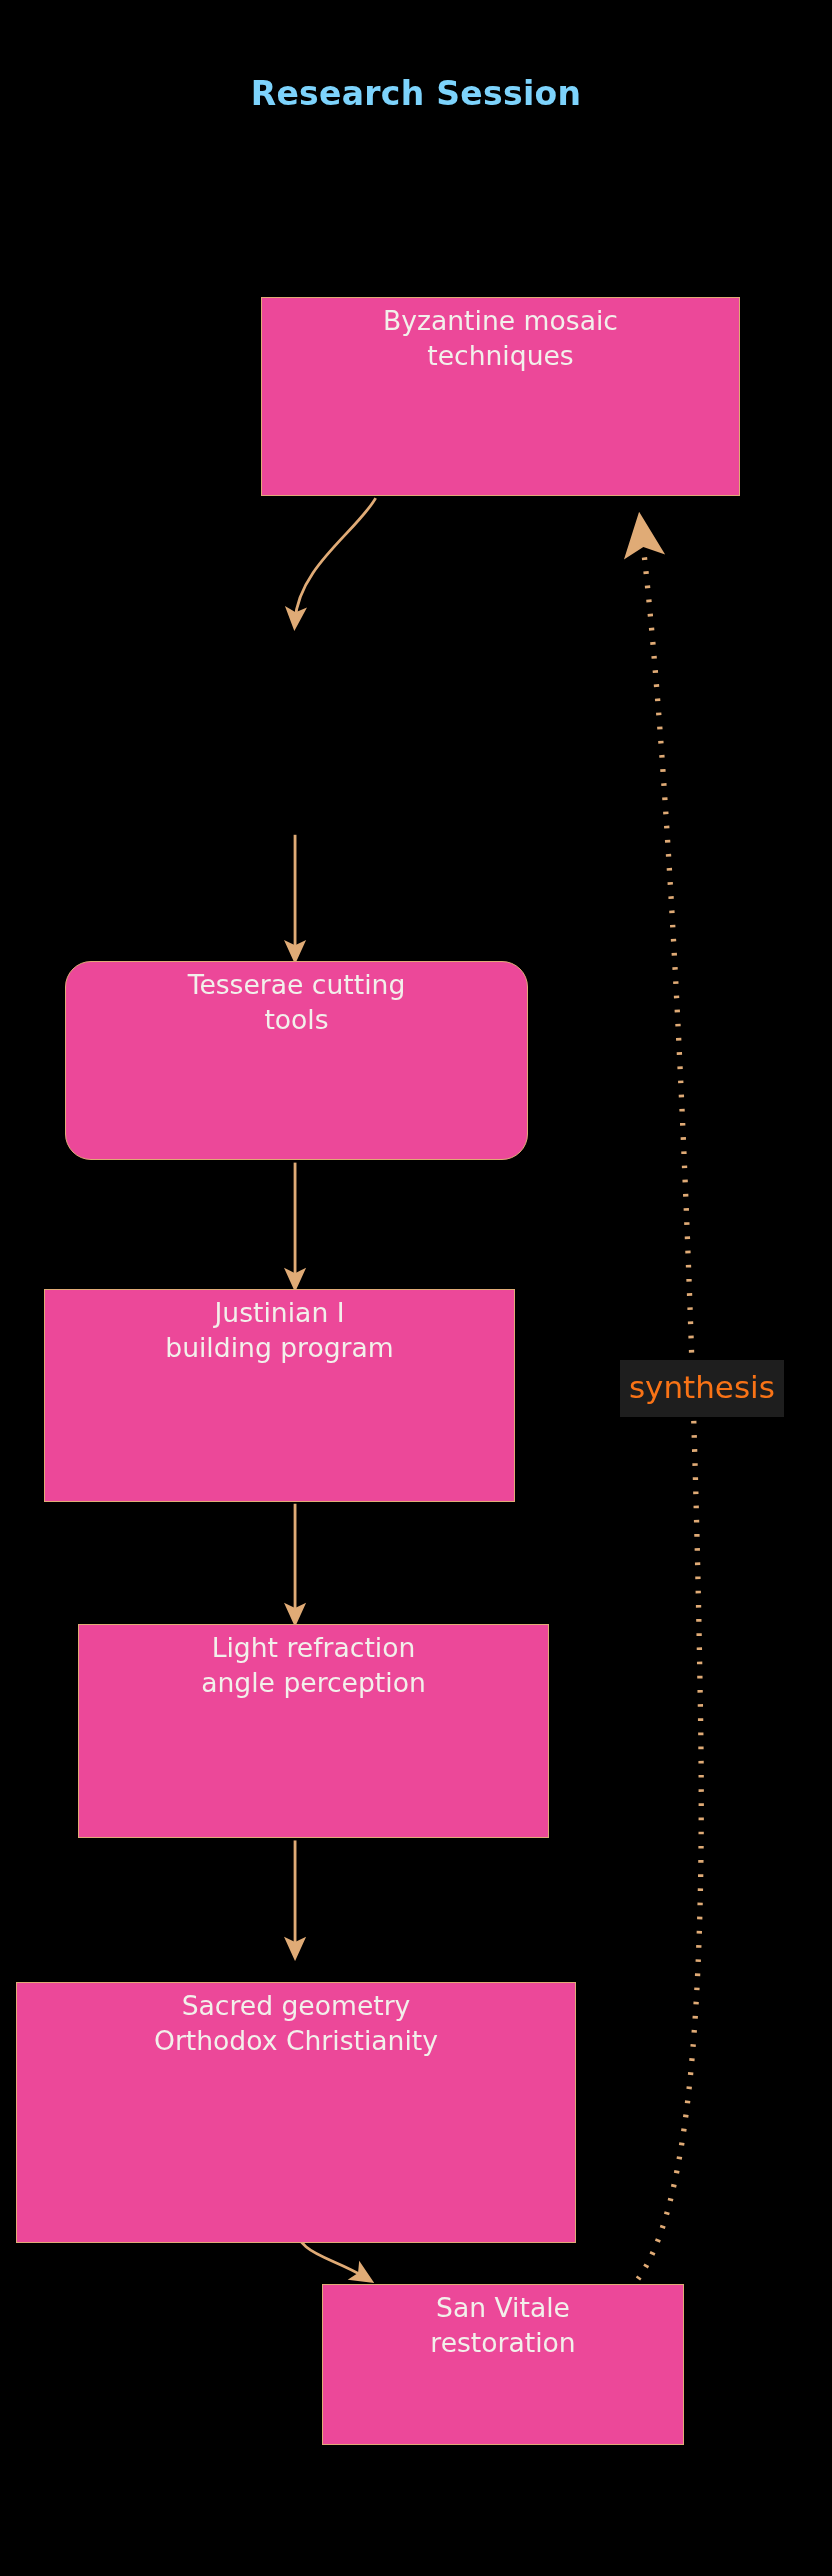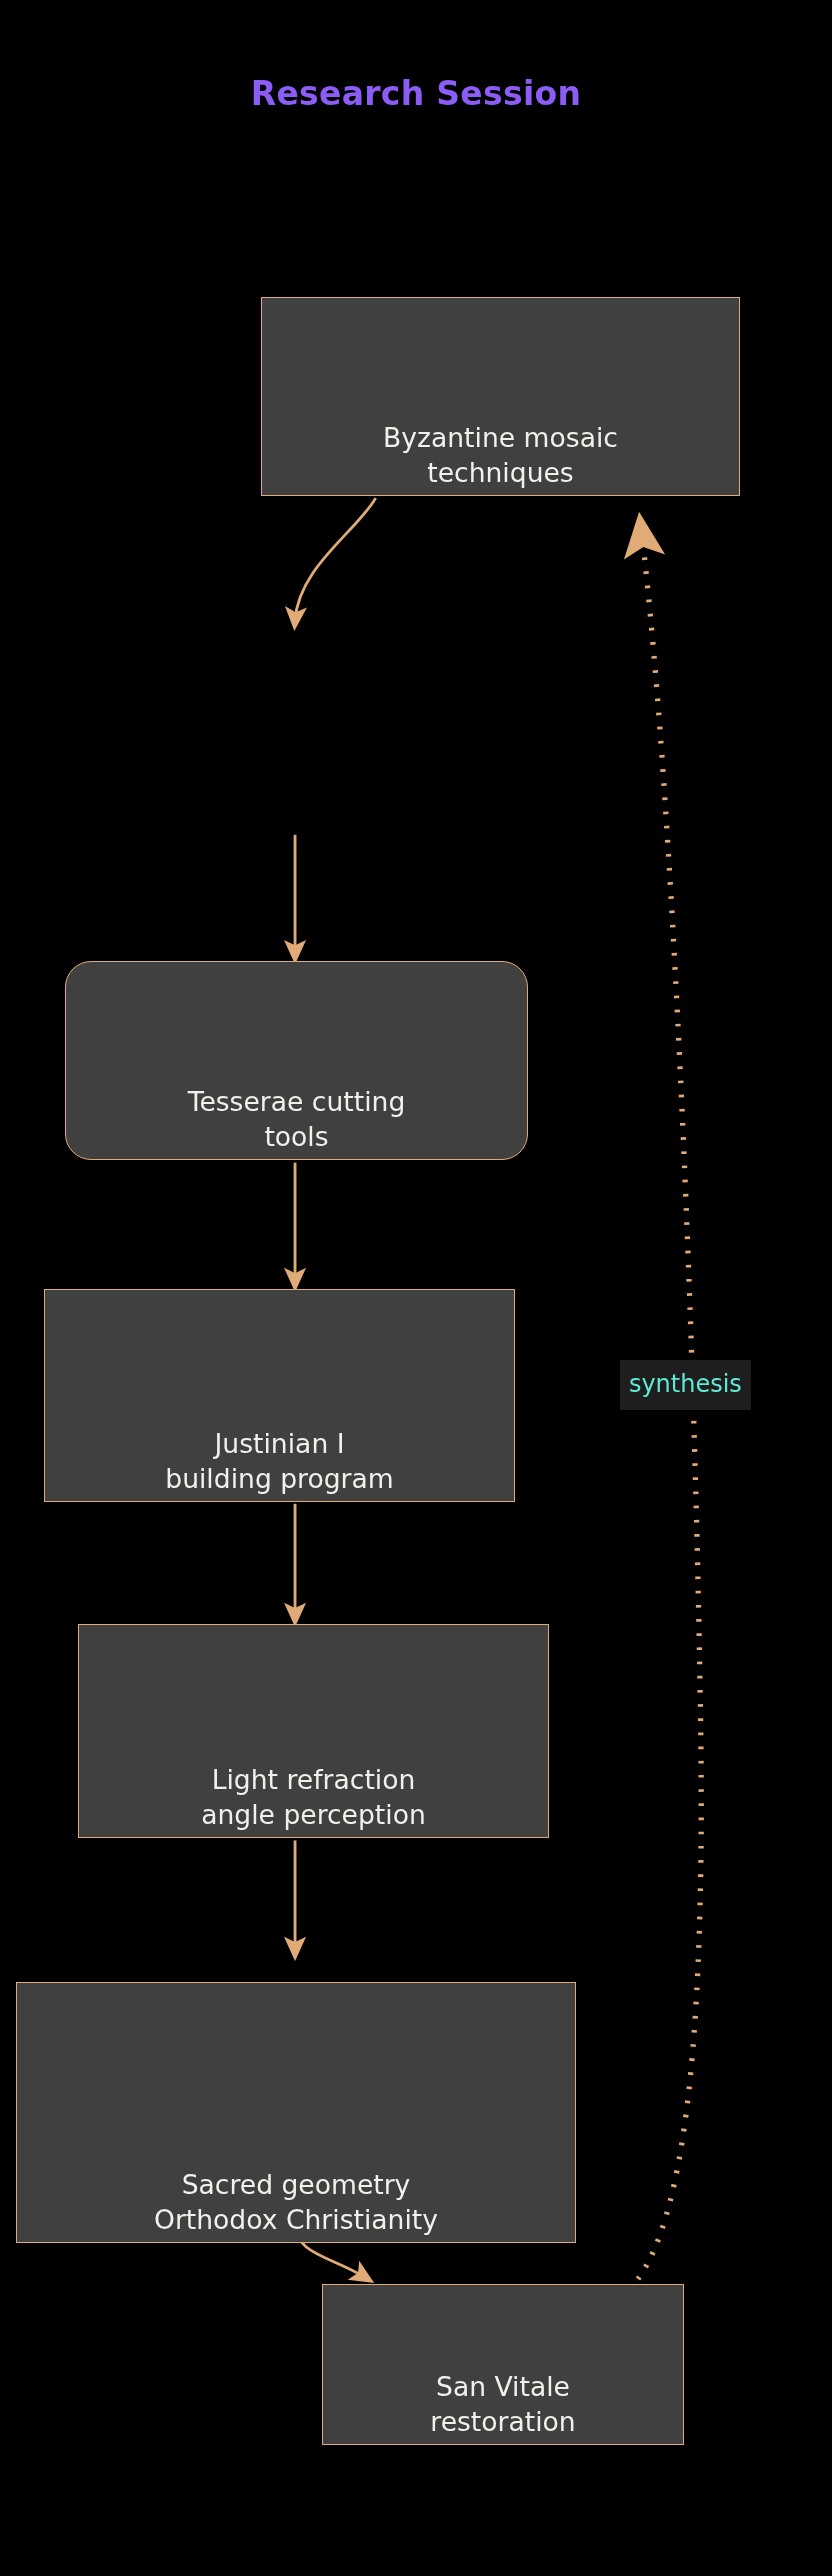--- a/index.html
+++ b/index.html
@@ -19,59 +19,59 @@
     width: 832px;
     height: 2576px;
     background: #000000;
   }
   .diagram-title {
     position: absolute;
     left: 0;
     top: 74px;
     width: 832px;
     text-align: center;
-    color: #8b5cf6;
+    color: #7dd3fc;
     font-family: "DejaVu Sans", sans-serif;
     font-weight: bold;
     font-size: 33px;
     letter-spacing: 0.3px;
     white-space: nowrap;
   }
   .edge-layer {
     position: absolute;
     left: 0;
     top: 0;
     width: 832px;
     height: 2576px;
     pointer-events: none;
   }
   .node {
     position: absolute;
-    background: #404040;
+    background: #ec4899;
     border: 1.8px solid #e0ab76;
     display: flex;
-    align-items: flex-end;
+    align-items: flex-start;
     justify-content: center;
     text-align: center;
     color: #f2f0eb;
     font-family: "DejaVu Sans", sans-serif;
     font-size: 26.6px;
     line-height: 1.32;
     padding: 5.3px 12.4px;
   }
   .node-label {
     display: block;
     white-space: pre-line;
   }
   .edge-label {
     position: absolute;
     background: #1e1e1e;
-    color: #5eead4;
+    color: #f97316;
     font-family: "DejaVu Sans", sans-serif;
-    font-size: 24px;
+    font-size: 31px;
     line-height: 1;
     padding: 11.5px 8.9px 14px 8.9px;
     white-space: nowrap;
   }
 </style>
 </head>
 <body>
 
 <div id="canvas">
 

